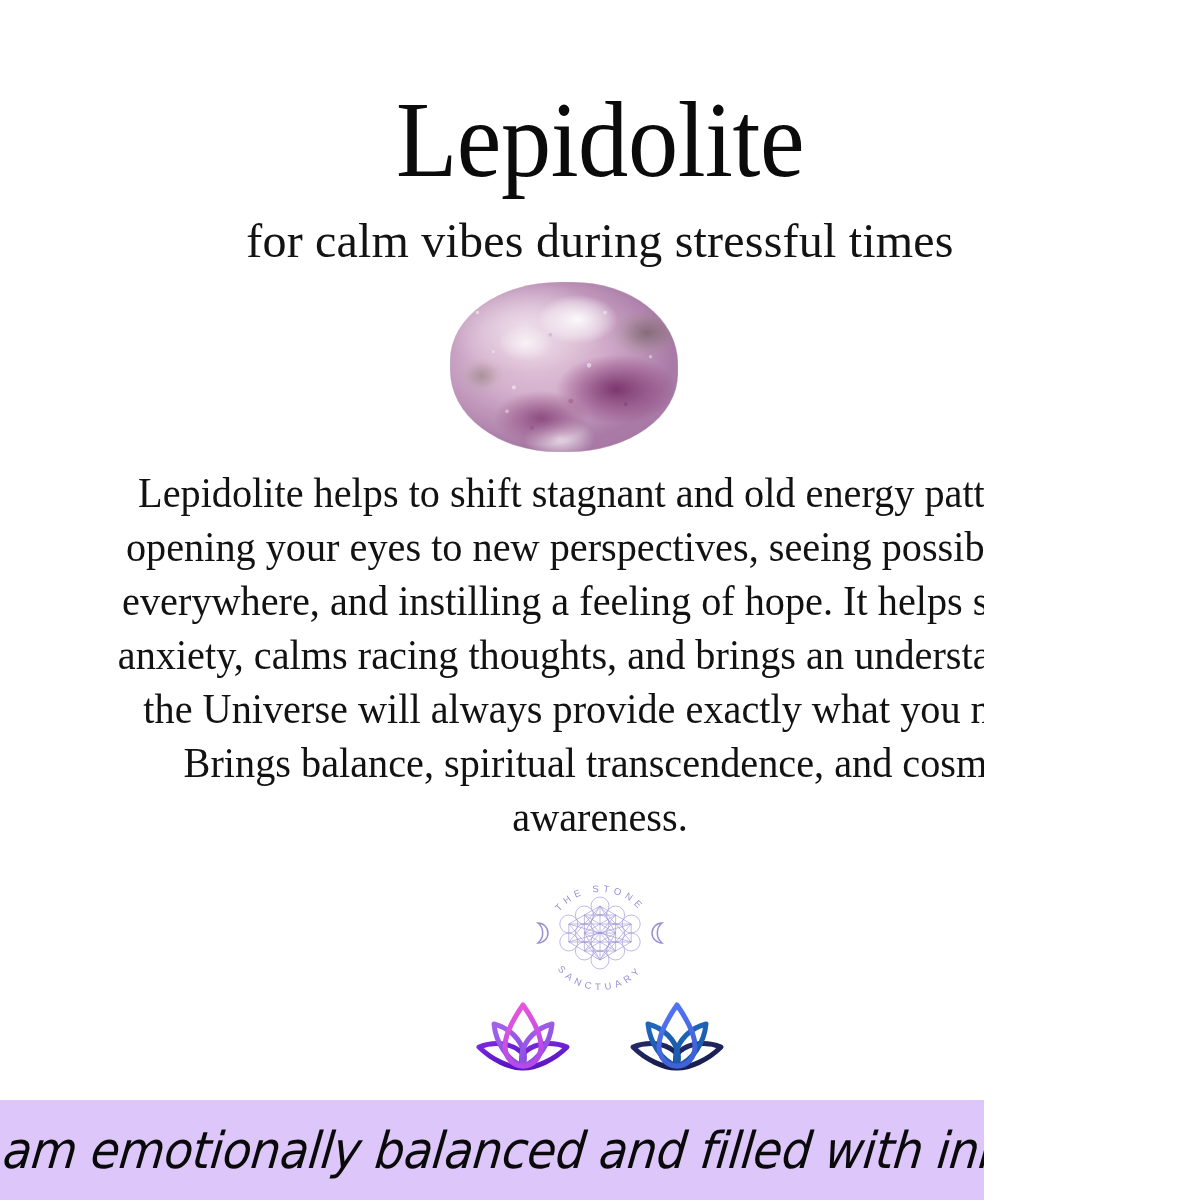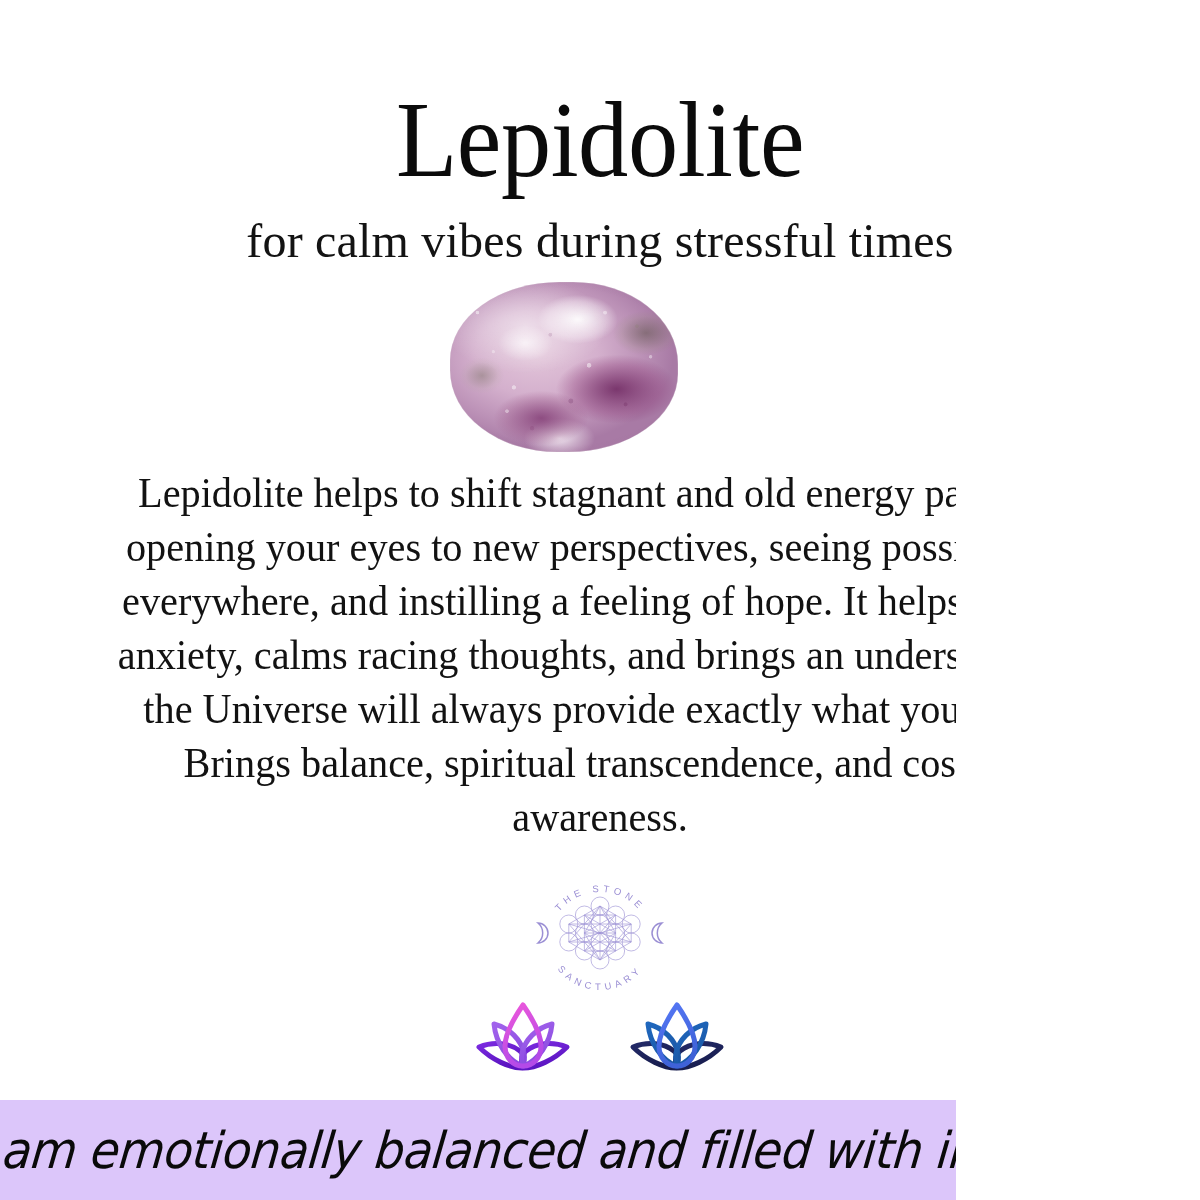--- a/index.html
+++ b/index.html
@@ -7,20 +7,21 @@
     padding: 0;
     background: #ffffff;
   }
   #card {
     position: relative;
     width: 956px;
     height: 1200px;
     background: #ffffff;
     overflow: hidden;
     font-family: "Liberation Serif", serif;
+    padding-left: 28px;
   }
 
   
   #title-block {
     position: absolute;
     top: 86px;
     left: 0;
     width: 1200px;
     text-align: center;
   }

